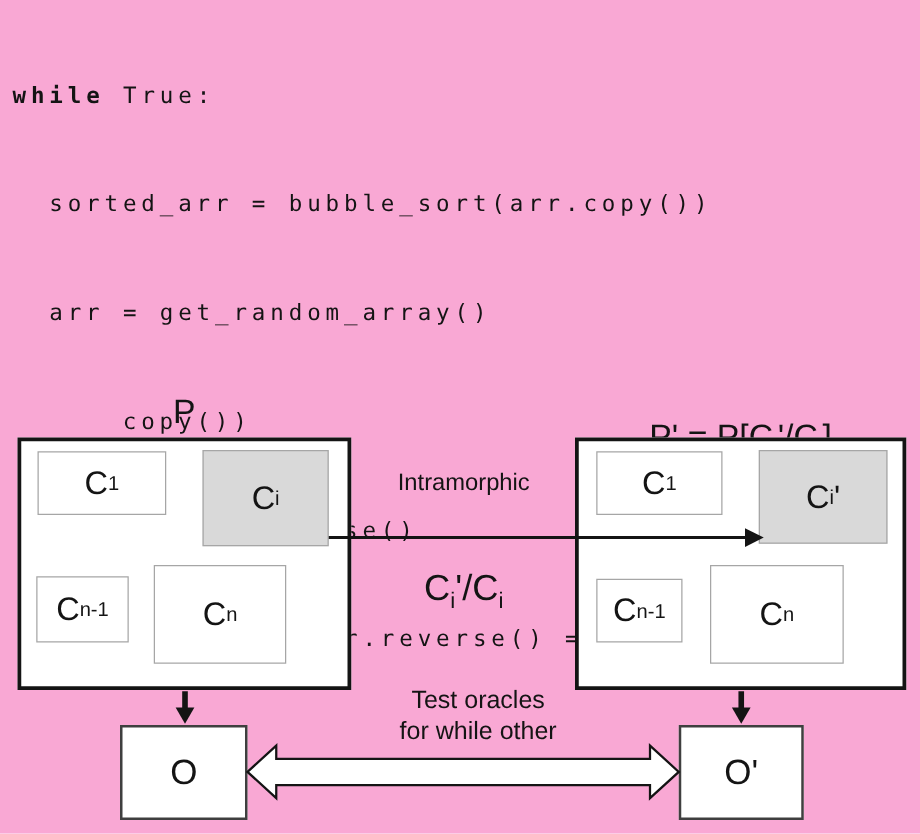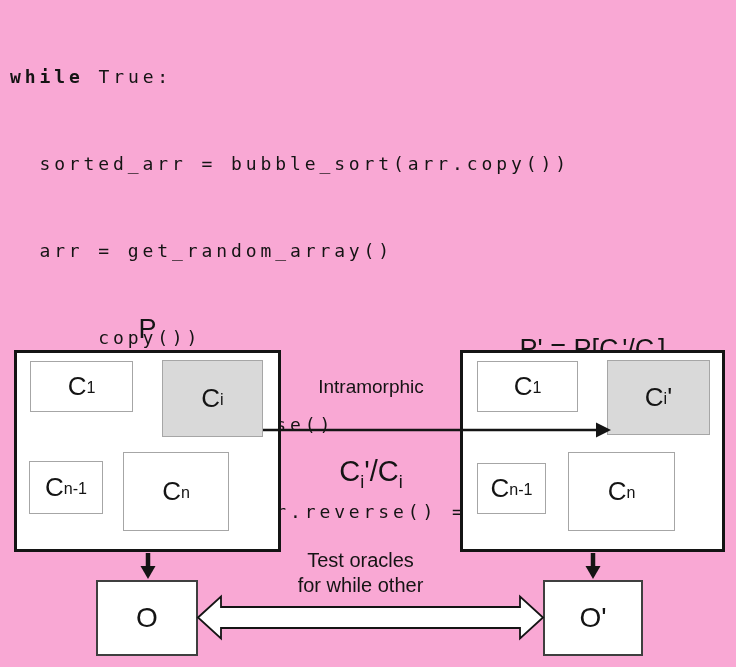--- a/index.html
+++ b/index.html
@@ -48,21 +48,21 @@
   #pp-ci  { left:607px; top:360px; width:103px; height:75px; }
   #pp-cn1 { left:477px; top:463px; width:69px;  height:51px; }
   #pp-cn  { left:568px; top:452px; width:107px; height:79px; }
 
   #o-box  { left:96px;  top:580px; width:102px; height:76px; }
   #op-box { left:543px; top:580px; width:100px; height:76px; }
 
   .midtext { position:absolute; text-align:center; color:#141414; }
   #trans-label  { left:281px; top:376px; width:180px; font-size:19px; line-height:21px; }
   #subst-label  { left:281px; top:434px; width:180px; font-size:29px;margin-top:21px; }
-  #oracle-label { left:200px; top:548px; width:321px; font-size:20px; line-height:25px; }
+  #oracle-label { left:222px; top:548px; width:321px; font-size:20px; line-height:25px; }
 
   .arrows { position:absolute; left:0; top:0; }
 </style>
 </head>
 <body>
 
 <div class="canvas">
 
   <div class="code">
     <div><span class="kw">while</span><span> True:</span></div>

